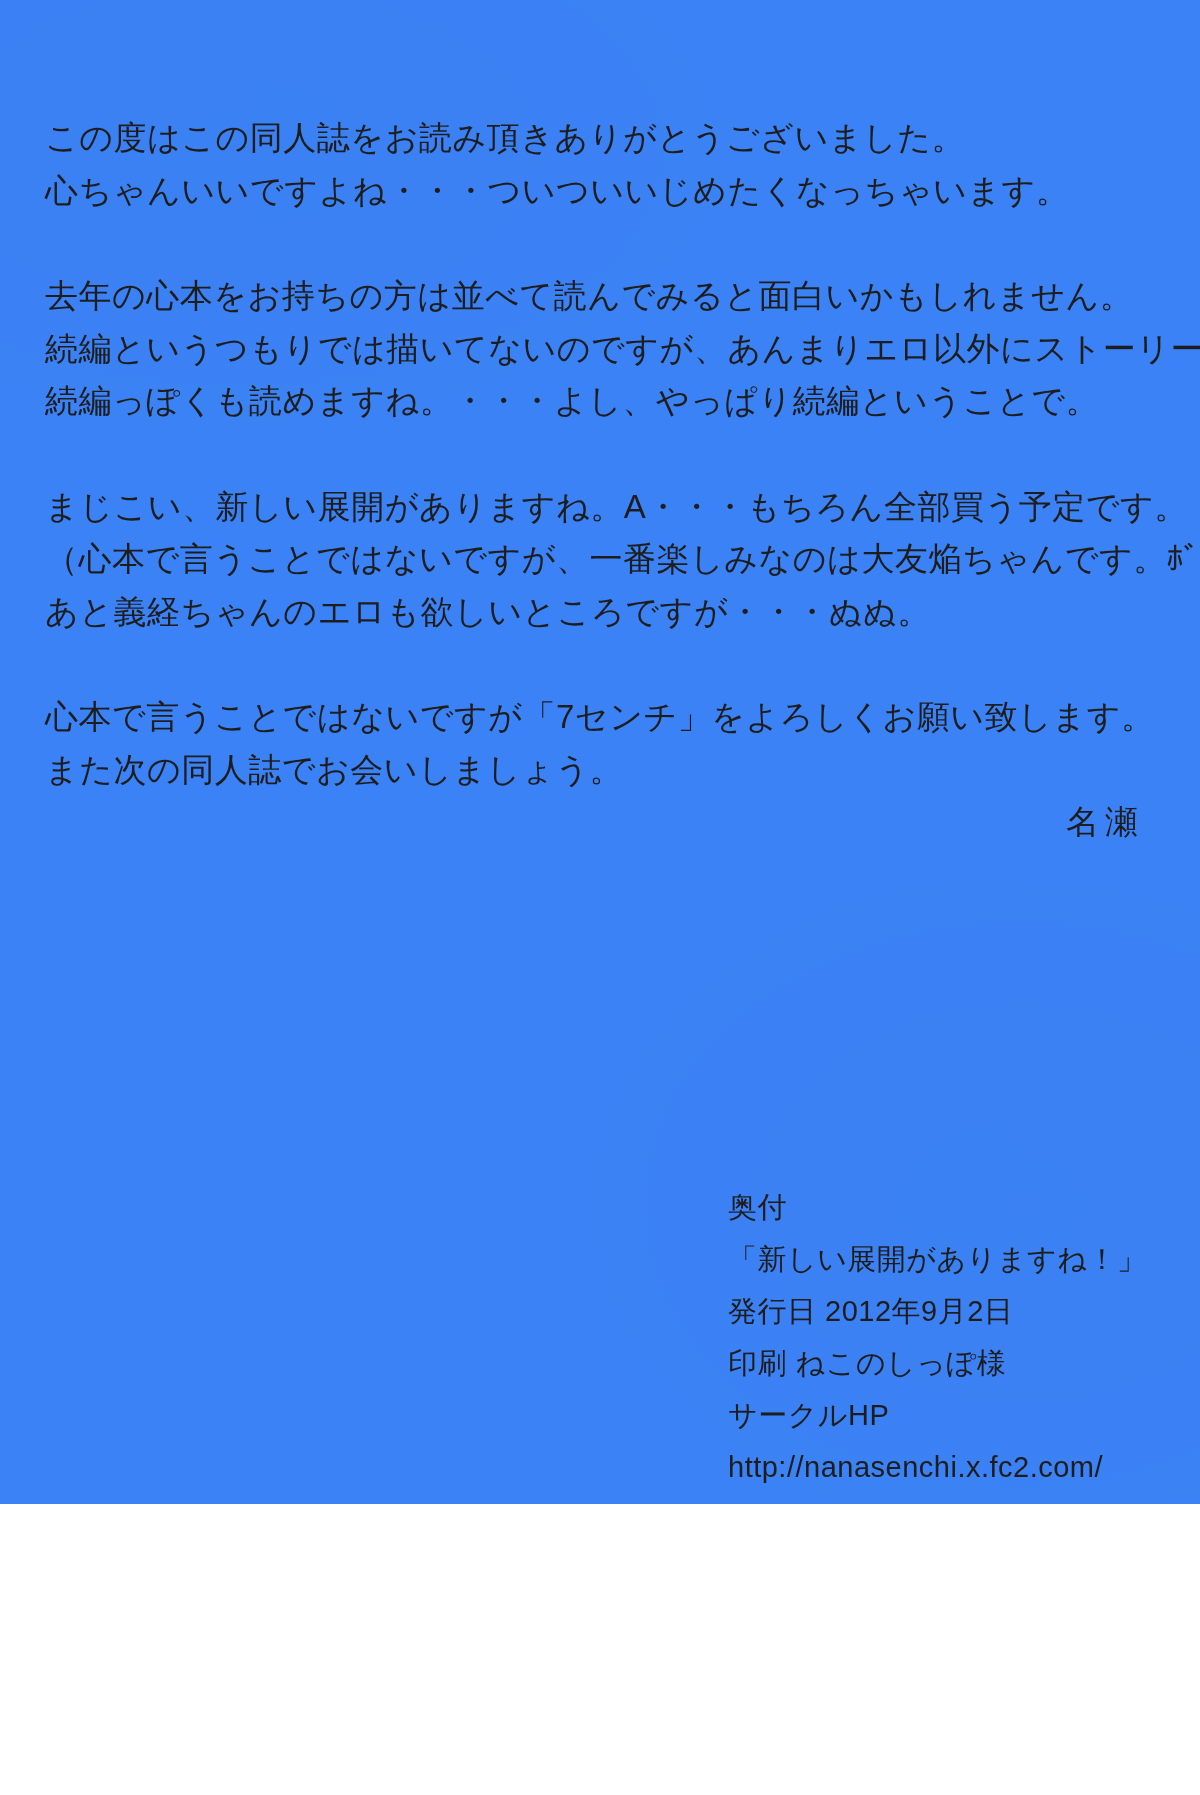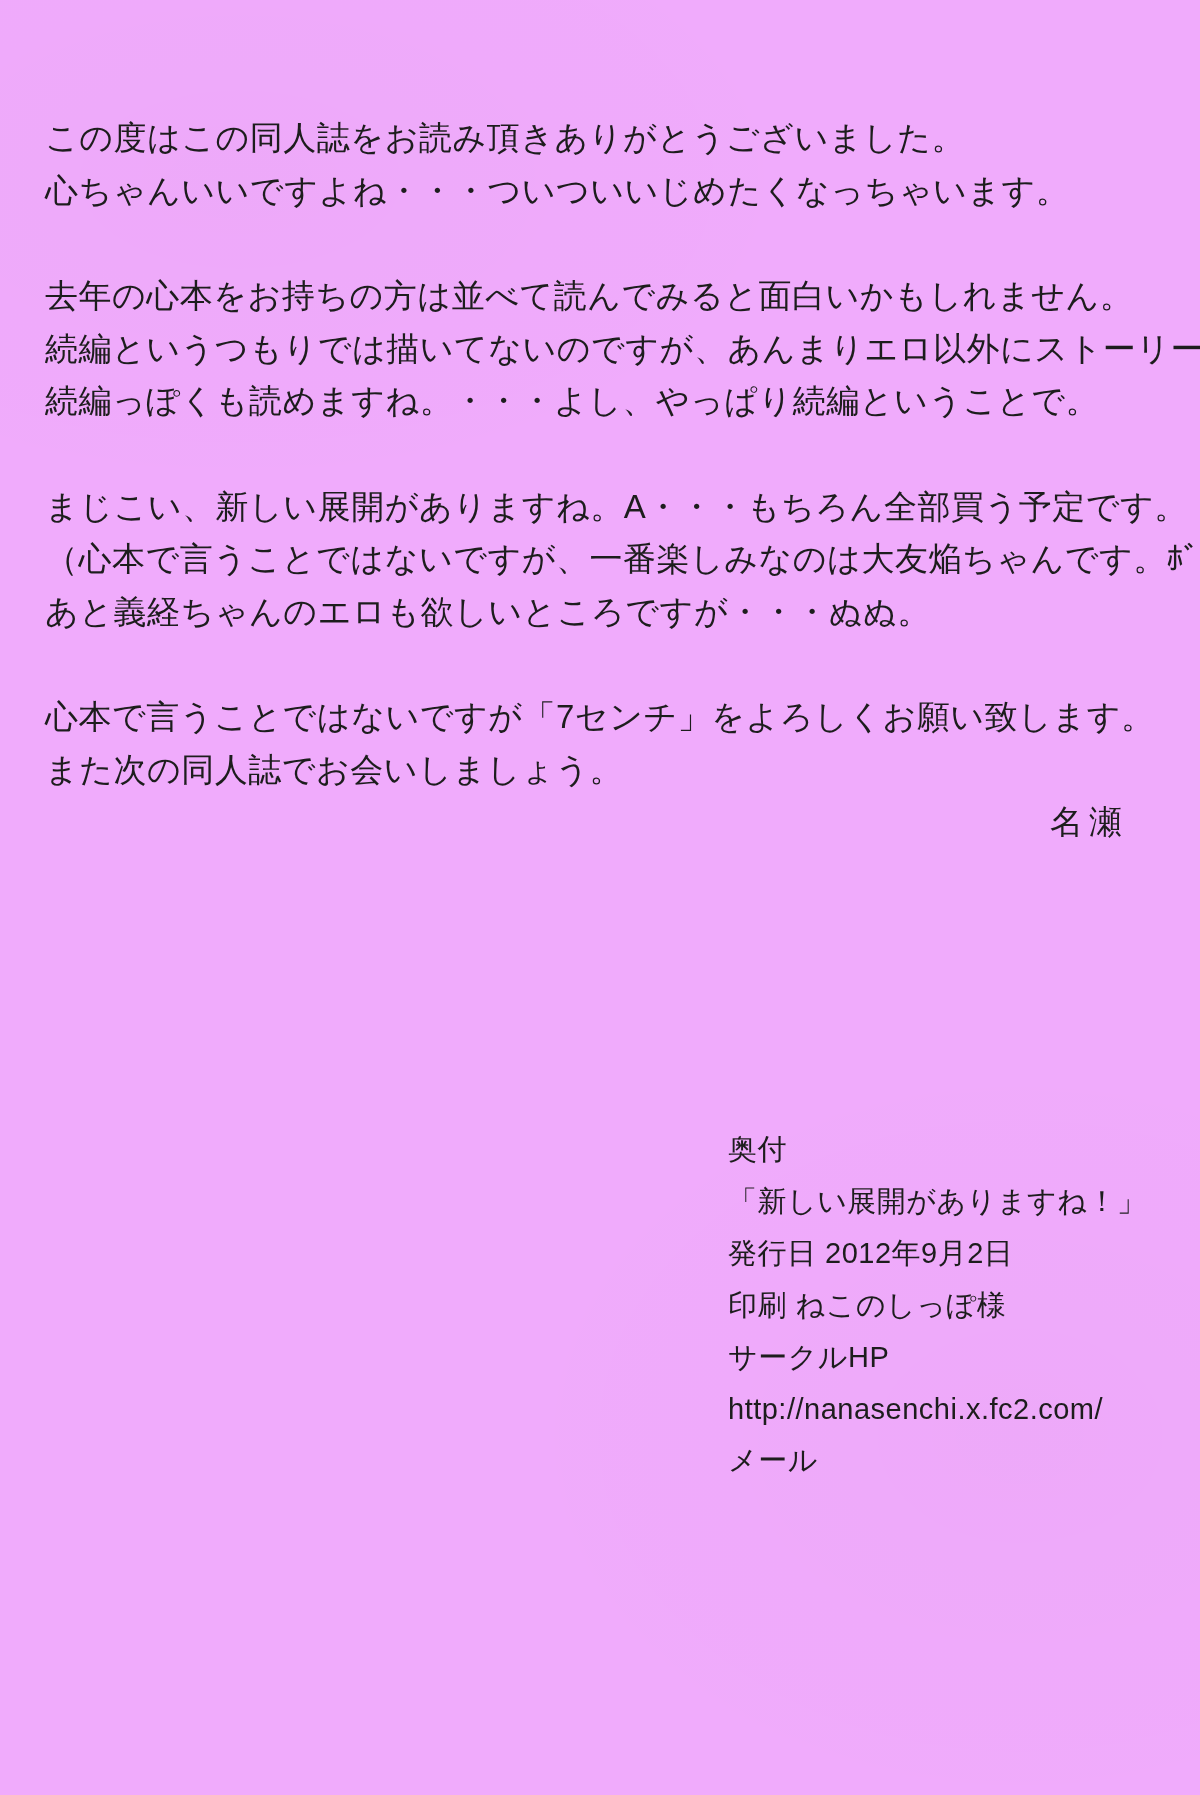--- a/index.html
+++ b/index.html
@@ -4,22 +4,22 @@
 <style>
   * { margin: 0; padding: 0; box-sizing: border-box; }
   html, body {
     width: 1200px;
     background: #ffffff;
     font-family: "Liberation Sans", "DejaVu Sans", sans-serif;
   }
   .page {
     position: relative;
     width: 1200px;
-    height: 1795px;
-    background: #f0abfc;
+    height: 1504px;
+    background: #3b82f6;
     color: #1d1d1d;
     overflow: hidden;
   }
   
   .page::before {
     content: "";
     position: absolute;
     inset: 0;
     background:
       radial-gradient(ellipse 900px 500px at 20% 10%, rgba(0,0,0,0.012), transparent 70%),
@@ -33,28 +33,28 @@
     width: 1120px;
     font-size: 33px;
     line-height: 52.5px;
     letter-spacing: 0.5px;
   }
   .paragraph { margin-bottom: 53px; }
   .line { white-space: nowrap; }
   .signature {
     position: absolute;
     top: 800px;
-    right: 72px;
+    right: 56px;
     font-size: 33px;
     letter-spacing: 6px;
   }
   .colophon {
     position: absolute;
     left: 728px;
-    top: 1124px;
+    top: 1182px;
     font-size: 29px;
     line-height: 51.9px;
     letter-spacing: 0.5px;
   }
   .colophon .line { white-space: nowrap; }
 </style>
 </head>
 <body>
 
 <div class="page">

